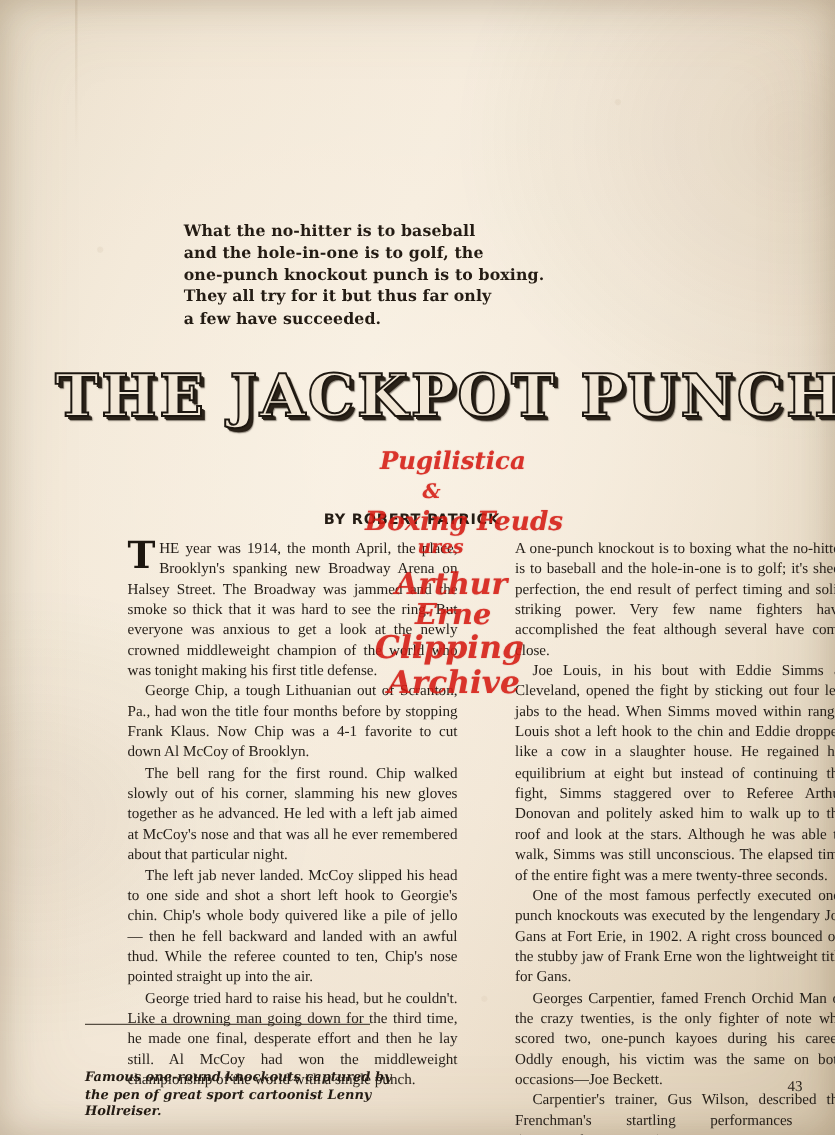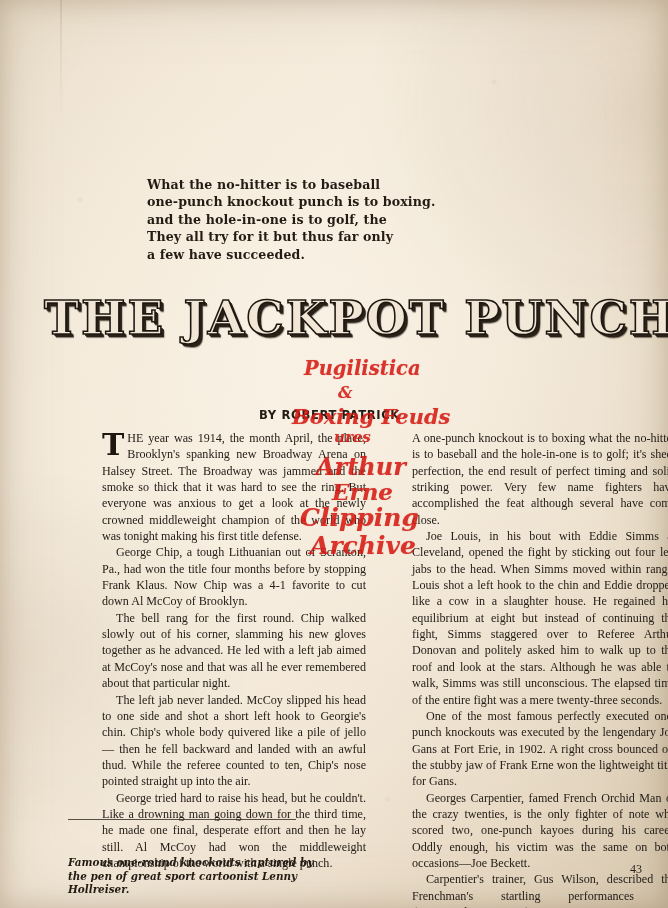--- a/index.html
+++ b/index.html
@@ -222,22 +222,22 @@
 <body>
 
 <div class="page">
   <div class="grain"></div>
   <div class="fold"></div>
 
   <div class="content">
 
     <div class="deck">
       <div>What the no-hitter is to baseball</div>
+      <div>and the hole-in-one is to golf, the</div>
       <div>one-punch knockout punch is to boxing.</div>
-      <div>and the hole-in-one is to golf, the</div>
       <div>They all try for it but thus far only</div>
       <div>a few have succeeded.</div>
     </div>
 
     <div class="title-wrap">
       <span class="title">THE JACKPOT PUNCH</span>
     </div>
 
     <div class="byline">BY ROBERT PATRICK</div>
 

